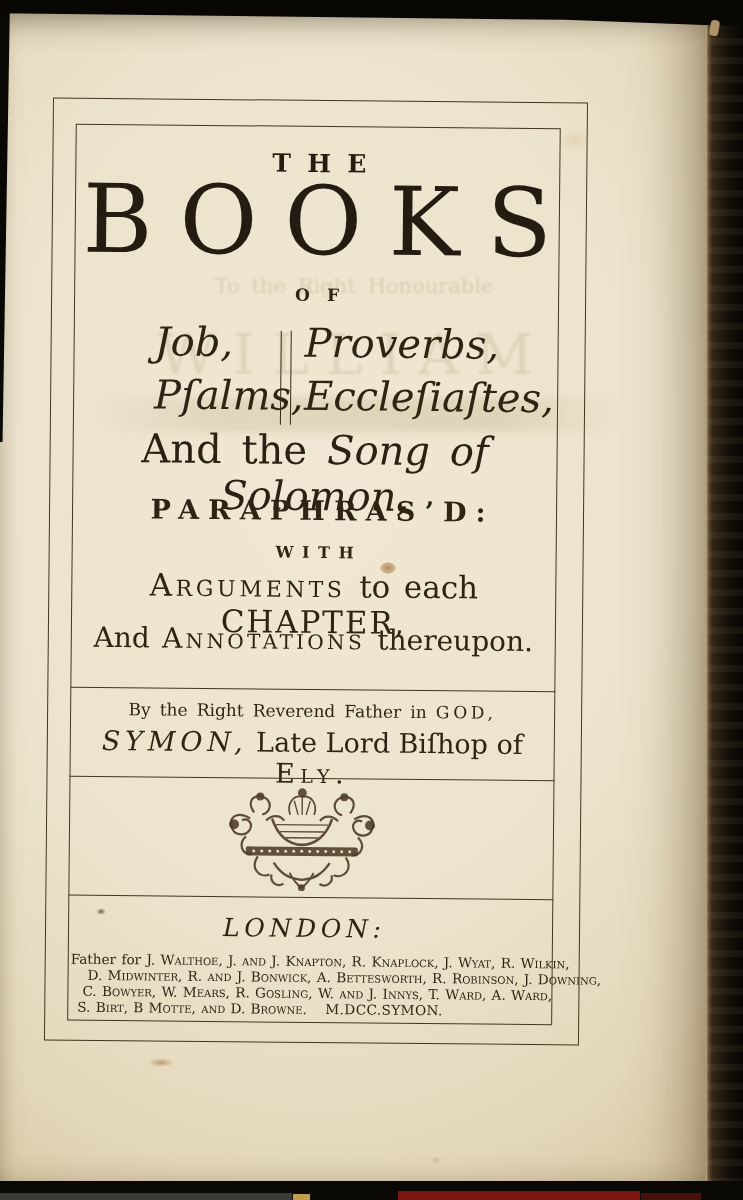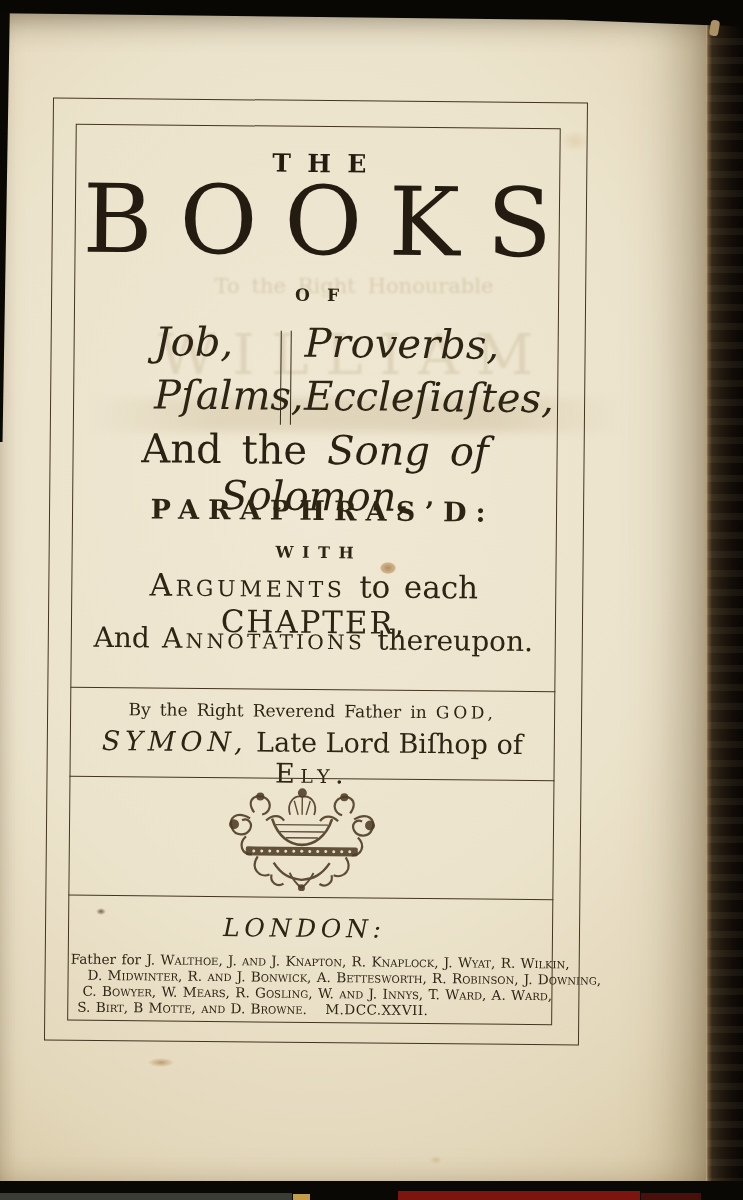--- a/index.html
+++ b/index.html
@@ -265,21 +265,21 @@
 
         <div class="imprint">
           <div class="ln ln1">
             <span>Father for</span>
             <span class="sc">J. Walthoe, J. and J. Knapton, R. Knaplock, J. Wyat, R. Wilkin,</span>
           </div>
           <div class="ln ln2 sc">D. Midwinter, R. and J. Bonwick, A. Bettesworth, R. Robinson, J. Downing,</div>
           <div class="ln ln3 sc">C. Bowyer, W. Mears, R. Gosling, W. and J. Innys, T. Ward, A. Ward,</div>
           <div class="ln ln4">
             <span class="sc">S. Birt, B Motte, and D. Browne.</span>
-            <span class="date">M.DCC.XXVII.</span>
+            <span class="date">M.DCC.SYMON.</span>
           </div>
         </div>
 
       </div>
     </div>
   </div>
 
   <div class="bg-top"></div>
   <div class="left-wedge"></div>
   <div class="edge-right"></div>

